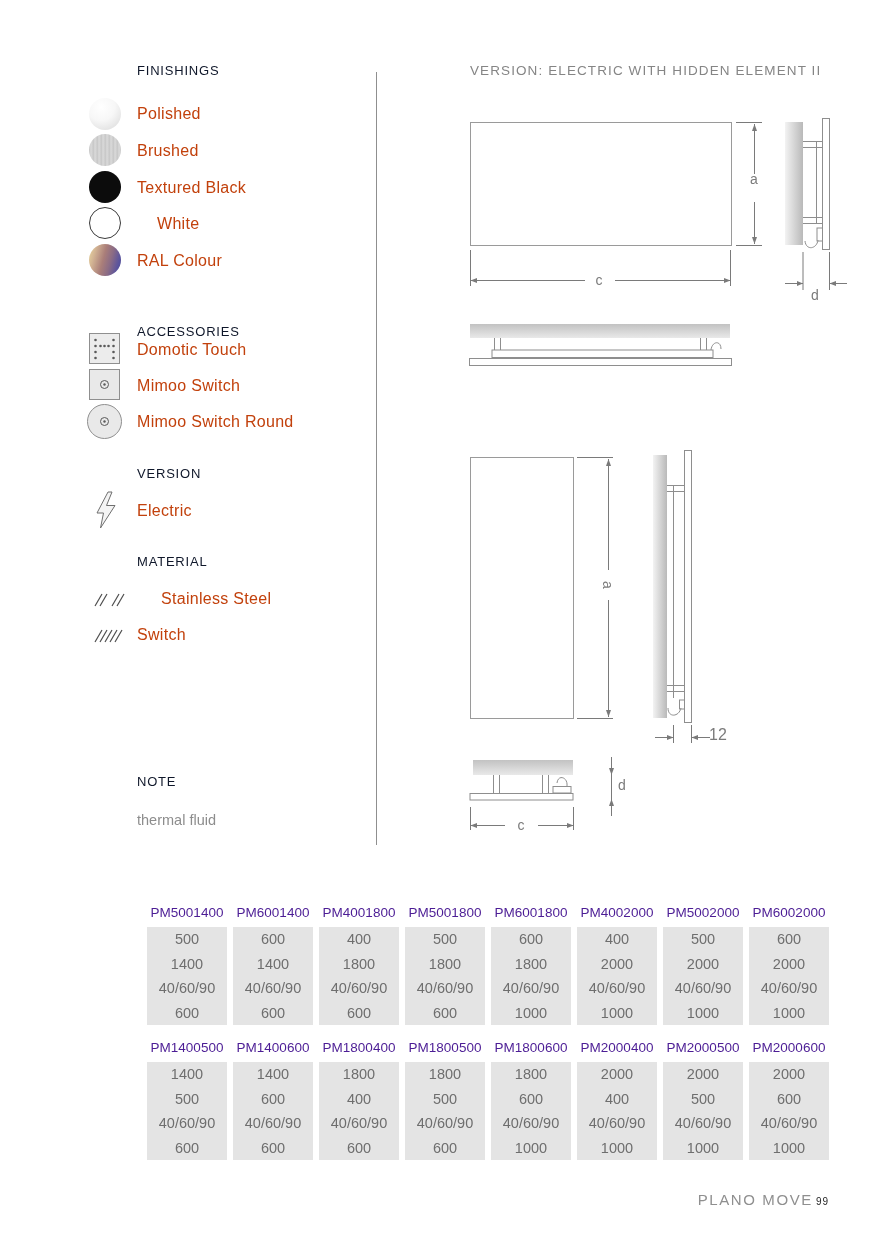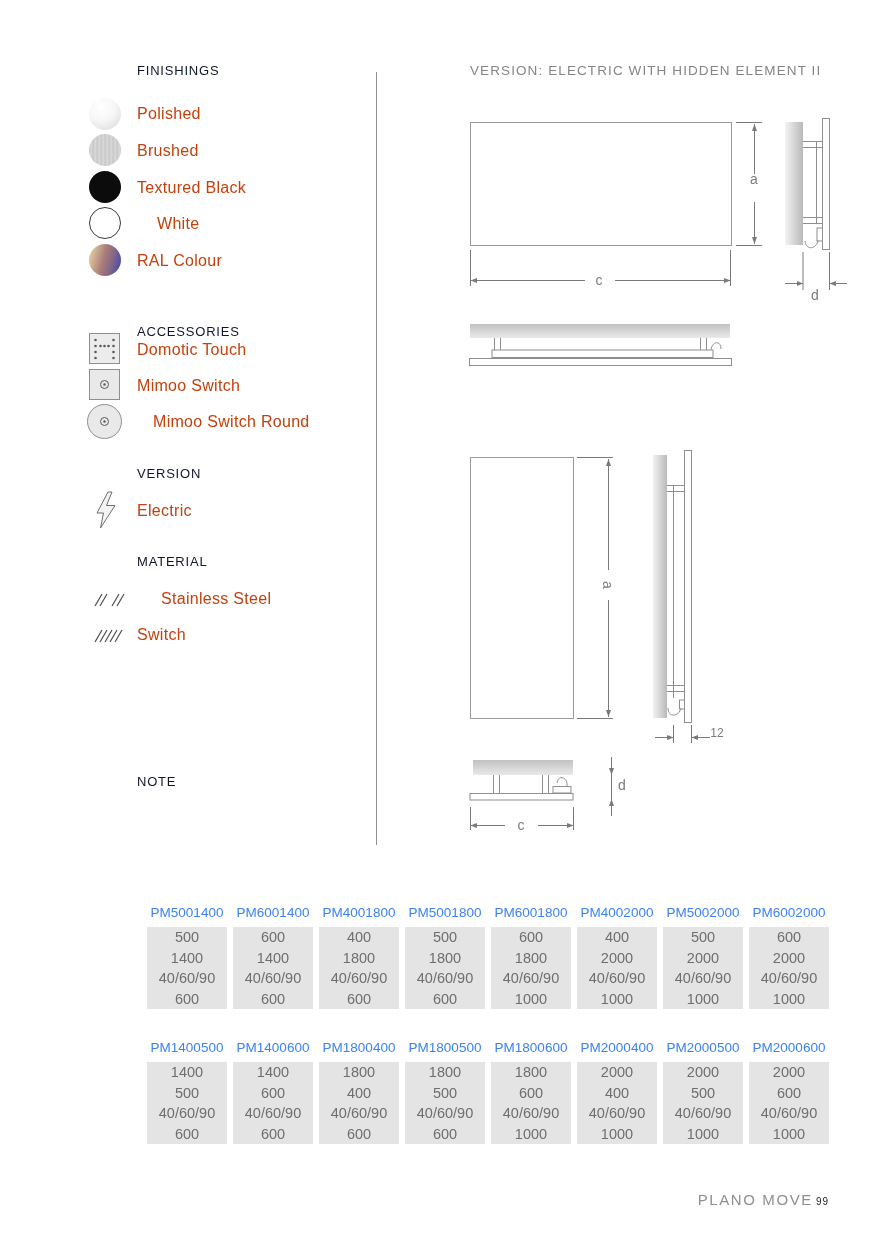--- a/index.html
+++ b/index.html
@@ -14,28 +14,28 @@
   .sw-polished { background: radial-gradient(circle at 38% 28%, #ffffff 0%, #f7f7f7 45%, #d7d7d7 100%); }
   .sw-brushed  { background: repeating-linear-gradient(90deg,#c3c3c3 0px,#dadada 2px,#cbcbcb 4px); }
   .sw-black    { background:#0c0c0c; }
   .sw-white    { background:#ffffff; border:1px solid #3a3a3a; width:30px; height:30px; }
   .sw-ral      { background: linear-gradient(105deg,#ead9a0 0%,#d2b393 20%,#aa7e79 45%,#8a6b85 65%,#5b549d 85%,#4c4d95 100%); }
   .acc-icon { position:absolute; left:89px; }
   .divider { position:absolute; left:376px; top:72px; width:1px; height:773px; background:#8f8f8f; }
   .dwg-header { position:absolute; left:470px; top:63px; font-size:13.5px; color:#858585; letter-spacing:1.1px; white-space:nowrap; }
   .dim { position:absolute; font-size:14px; color:#7b7b7b; width:14px; text-align:center; }
   .dim-rot { transform:rotate(90deg); }
-  .dim-sm { font-size:12px; width:16px; }
+  .dim-sm { font-size:16px; width:16px; }
   svg.dwg { position:absolute; overflow:visible; }
   .tables { position:absolute; left:147px; display:flex; column-gap:6px; }
   .tbl1 { top:905px; }
   .tbl2 { top:1040px; }
   .tcol { width:80px; }
-  .tcol-code { height:16px; margin-bottom:6px; font-size:13.5px; color:#3b82f6; text-align:center; white-space:nowrap; }
-  .tcol-cells { height:82px; background:#e4e4e4; display:grid; grid-template-rows:repeat(4,1fr); align-items:center; text-align:center; font-size:14.5px; color:#6e6e6e; }
+  .tcol-code { height:16px; margin-bottom:6px; font-size:13.5px; color:#4c1d95; text-align:center; white-space:nowrap; }
+  .tcol-cells { height:98px; background:#e4e4e4; display:grid; grid-template-rows:repeat(4,1fr); align-items:center; text-align:center; font-size:14.5px; color:#6e6e6e; }
   .note-text { position:absolute; left:137px; top:808px; font-size:14.5px; color:#8d8d8d; line-height:25.5px; }
   .footer { position:absolute; right:46px; top:1191px; display:flex; align-items:baseline; gap:3px; }
   .footer-product { font-size:15px; color:#8f8f8f; letter-spacing:1.6px; }
   .footer-page { font-size:10px; color:#262626; letter-spacing:1px; }
 </style>
 </head>
 <body>
 
 <div>
 
@@ -81,21 +81,21 @@
     <circle cx="15.5" cy="15.5" r="4" fill="none" stroke="#5a5a5a"></circle>
     <circle cx="15.5" cy="15.5" r="1.2" fill="#5a5a5a"></circle>
   </svg>
   <span class="lbl" style="top:377px;">Mimoo Switch</span>
 
   <svg class="acc-icon" style="top:404px; left:87px;" width="35" height="35">
     <circle cx="17.5" cy="17.5" r="17" fill="#e9e9e9" stroke="#8f8f8f"></circle>
     <circle cx="17.5" cy="17.5" r="4" fill="none" stroke="#5a5a5a"></circle>
     <circle cx="17.5" cy="17.5" r="1.2" fill="#5a5a5a"></circle>
   </svg>
-  <span class="lbl" style="top:413px;margin-left:16px;">Mimoo Switch Round</span>
+  <span class="lbl" style="top:413px;">Mimoo Switch Round</span>
 
   <div class="sec-title" style="top:466px;">VERSION</div>
 
   <svg class="acc-icon" style="top:491px; left:95px;" width="22" height="38">
     <path d="M13,1 L2,22 L8.5,22 L5.5,37 L20,14.5 L11.5,14.5 L17,1 Z" fill="#f4f4f4" stroke="#6f6f6f" stroke-width="1" stroke-linejoin="round"></path>
   </svg>
   <span class="lbl" style="top:502px;">Electric</span>
 
   <div class="sec-title" style="top:554px;">MATERIAL</div>
 
@@ -115,20 +115,21 @@
         <line x1="7" y1="14" x2="14" y2="2"></line>
       <line x1="12" y1="14" x2="19" y2="2"></line>
         <line x1="17" y1="14" x2="24" y2="2"></line>
       <line x1="22" y1="14" x2="29" y2="2"></line>
     </g>
   </svg>
   <span class="lbl" style="top:626px;">Switch</span>
 
   <div class="sec-title" style="top:774px;">NOTE</div>
   <div class="note-text">
+    <div>thermal fluid</div>
   </div>
 </div>
 
 <div class="divider"></div>
 
 <div class="dwg-header">VERSION: ELECTRIC WITH HIDDEN ELEMENT II</div>
 
 <svg class="dwg" style="left:455px; top:110px;" width="420" height="270">
   <defs>
     <linearGradient id="gwallA1" x1="0" y1="0" x2="1" y2="0">

